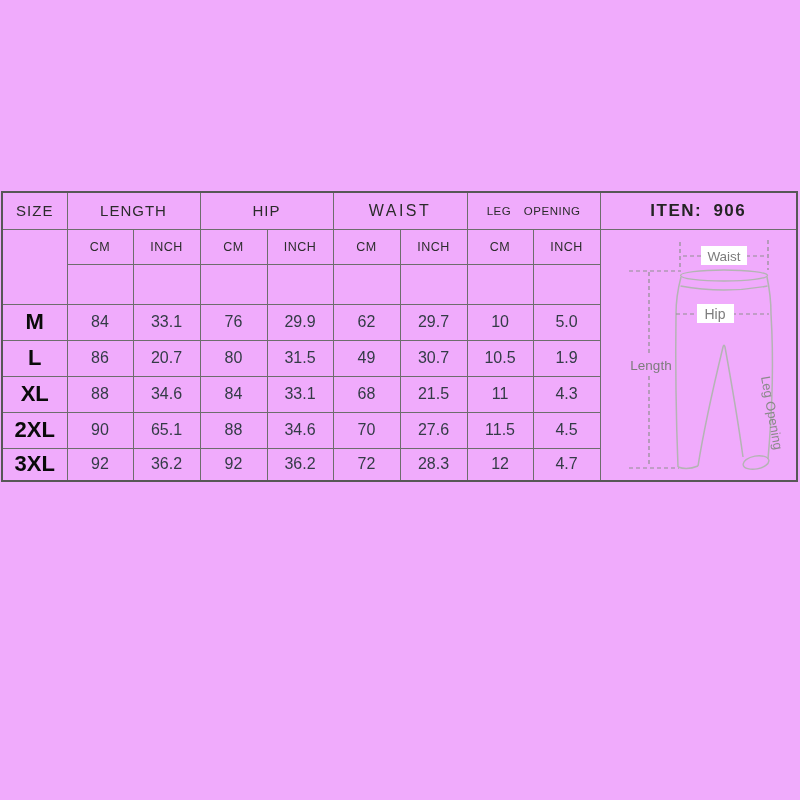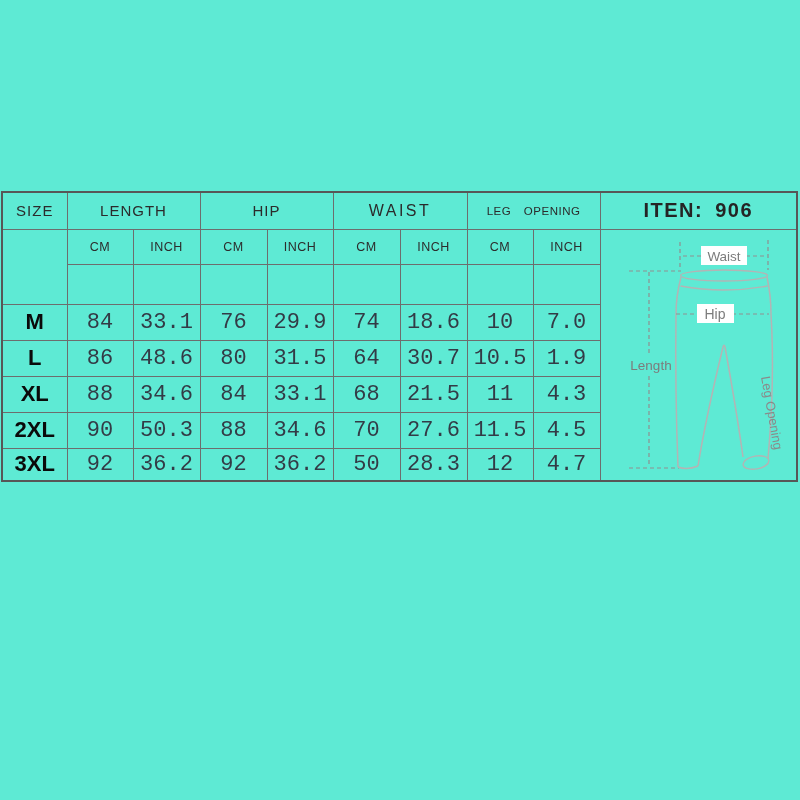--- a/index.html
+++ b/index.html
@@ -1,41 +1,41 @@
 <!DOCTYPE html>
 <html><head>
 <meta charset="utf-8">
 <style>
   html,body{margin:0;padding:0;background:#ffffff;}
   .canvas{
-    position:relative;width:800px;height:800px;background:#5eead4;overflow:hidden;
+    position:relative;width:800px;height:800px;background:#f0abfc;overflow:hidden;
     font-family:"Liberation Sans", sans-serif;
   }
   table.size-chart{
     position:absolute;left:1px;top:191px;width:795px;
     border-collapse:collapse;table-layout:fixed;
     border:2px solid #575757;
   }
   table.size-chart td, table.size-chart th{
     border:1px solid #6d6d6d;
     text-align:center;vertical-align:middle;
     padding:0;overflow:hidden;white-space:nowrap;
   }
   tr.r-head{height:37px;}
   tr.r-units{height:35px;margin-left:40px;}
   tr.r-ghost{height:40px;}
   tr.r-data{height:36px;}
   tr.r-data-last{height:33px;}
   .h-group{font-size:15px;font-weight:400;color:#2b2b2b;letter-spacing:1px;}
   .h-waist{letter-spacing:2.5px;font-size:16px;}
   .h-leg{font-size:11.5px;letter-spacing:0.5px;word-spacing:9px;}
-  .h-item{font-size:20px;letter-spacing:1.5px;word-spacing:5px;color:#242424;}
+  .h-item{font-size:17px;letter-spacing:1.5px;word-spacing:5px;color:#242424;}
   .unit{font-size:12.5px;color:#2c2c2c;letter-spacing:0.5px;}
   .size-cell{font-size:22px;font-weight:700;color:#0a0a0a;}
-  .num-cell{font-size:22px;color:#333b46;font-family:Liberation Mono, monospace;}
+  .num-cell{font-size:16px;color:#333b46;}
   .diagram-cell{vertical-align:top;}
   .diagram-wrap{position:relative;width:195px;height:250px;}
   svg{display:block;}
 </style>
 </head>
 <body>
 
 <div class="canvas">
 
   <table class="size-chart">
@@ -112,65 +112,65 @@
         <td></td>
         <td></td>
         <td></td>
       </tr>
       <tr class="r-data">
         <td class="size-cell">M</td>
         <td class="num-cell">84</td>
         <td class="num-cell">33.1</td>
         <td class="num-cell">76</td>
         <td class="num-cell">29.9</td>
-        <td class="num-cell">74</td>
-        <td class="num-cell">18.6</td>
+        <td class="num-cell">62</td>
+        <td class="num-cell">29.7</td>
         <td class="num-cell">10</td>
-        <td class="num-cell">7.0</td>
+        <td class="num-cell">5.0</td>
       </tr>
       <tr class="r-data">
         <td class="size-cell">L</td>
         <td class="num-cell">86</td>
-        <td class="num-cell">48.6</td>
+        <td class="num-cell">20.7</td>
         <td class="num-cell">80</td>
         <td class="num-cell">31.5</td>
-        <td class="num-cell">64</td>
+        <td class="num-cell">49</td>
         <td class="num-cell">30.7</td>
         <td class="num-cell">10.5</td>
         <td class="num-cell">1.9</td>
       </tr>
       <tr class="r-data">
         <td class="size-cell">XL</td>
         <td class="num-cell">88</td>
         <td class="num-cell">34.6</td>
         <td class="num-cell">84</td>
         <td class="num-cell">33.1</td>
         <td class="num-cell">68</td>
         <td class="num-cell">21.5</td>
         <td class="num-cell">11</td>
         <td class="num-cell">4.3</td>
       </tr>
       <tr class="r-data">
         <td class="size-cell">2XL</td>
         <td class="num-cell">90</td>
-        <td class="num-cell">50.3</td>
+        <td class="num-cell">65.1</td>
         <td class="num-cell">88</td>
         <td class="num-cell">34.6</td>
         <td class="num-cell">70</td>
         <td class="num-cell">27.6</td>
         <td class="num-cell">11.5</td>
         <td class="num-cell">4.5</td>
       </tr>
       <tr class="r-data-last">
         <td class="size-cell">3XL</td>
         <td class="num-cell">92</td>
         <td class="num-cell">36.2</td>
         <td class="num-cell">92</td>
         <td class="num-cell">36.2</td>
-        <td class="num-cell">50</td>
+        <td class="num-cell">72</td>
         <td class="num-cell">28.3</td>
         <td class="num-cell">12</td>
         <td class="num-cell">4.7</td>
       </tr>
     </tbody>
   </table>
 
 </div>
 
 </body></html>

